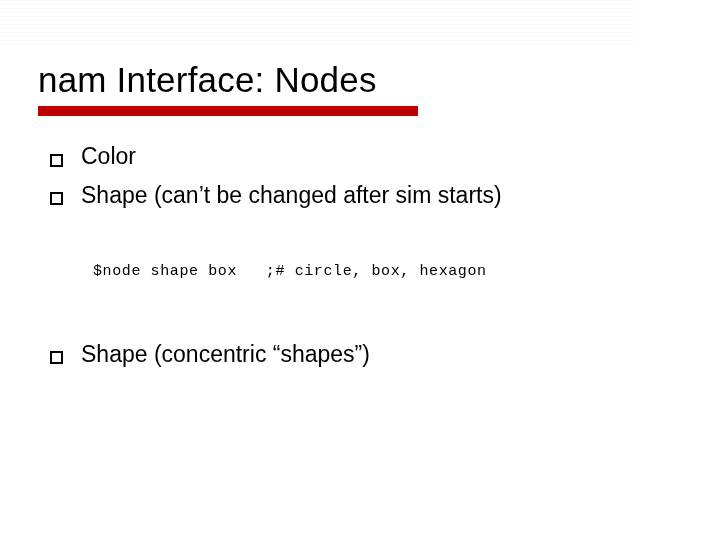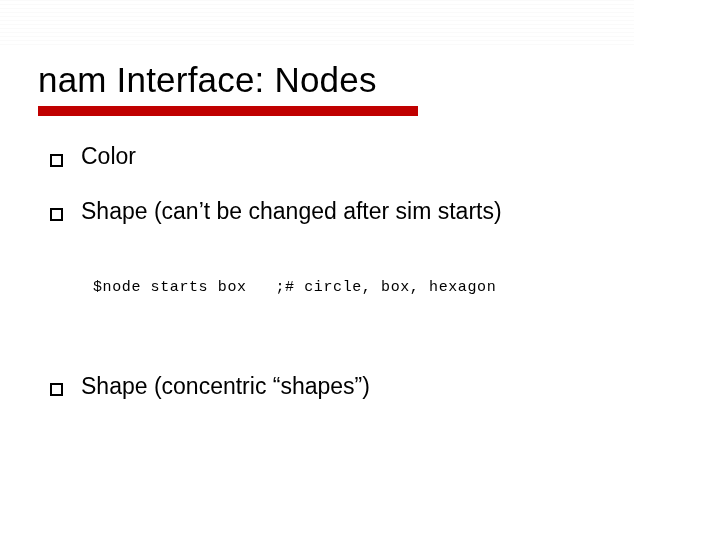--- a/index.html
+++ b/index.html
@@ -48,21 +48,21 @@
     margin: 0 0 26px 0;
   }
   .items {
     padding-left: 12px;
   }
   .item {
     display: flex;
     align-items: center;
     margin-bottom: 2px;
   }
-  .block + .block { margin-top: 26px; }
+  .block + .block { margin-top: 10px; }
   .bullet {
     flex: 0 0 auto;
     width: 13px;
     height: 13px;
     border: 2px solid #000;
     box-sizing: border-box;
     margin-top: 7px;
     margin-right: 18px;
     position: relative;
   }
@@ -104,21 +104,21 @@
         <span class="item-title">Color</span>
       </div>
     </div>
 
     <div class="block">
       <div class="item">
         <span class="bullet"></span>
         <span class="item-title">Shape (can’t be changed after sim starts)</span>
       </div>
       <div class="code-group">
-        <div>$node starts box   ;# circle, box, hexagon</div>
+        <div>$node shape box   ;# circle, box, hexagon</div>
       </div>
     </div>
 
     <div class="block">
       <div class="item">
         <span class="bullet"></span>
         <span class="item-title">Shape (concentric “shapes”)</span>
       </div>
       <div class="code-group">
         

